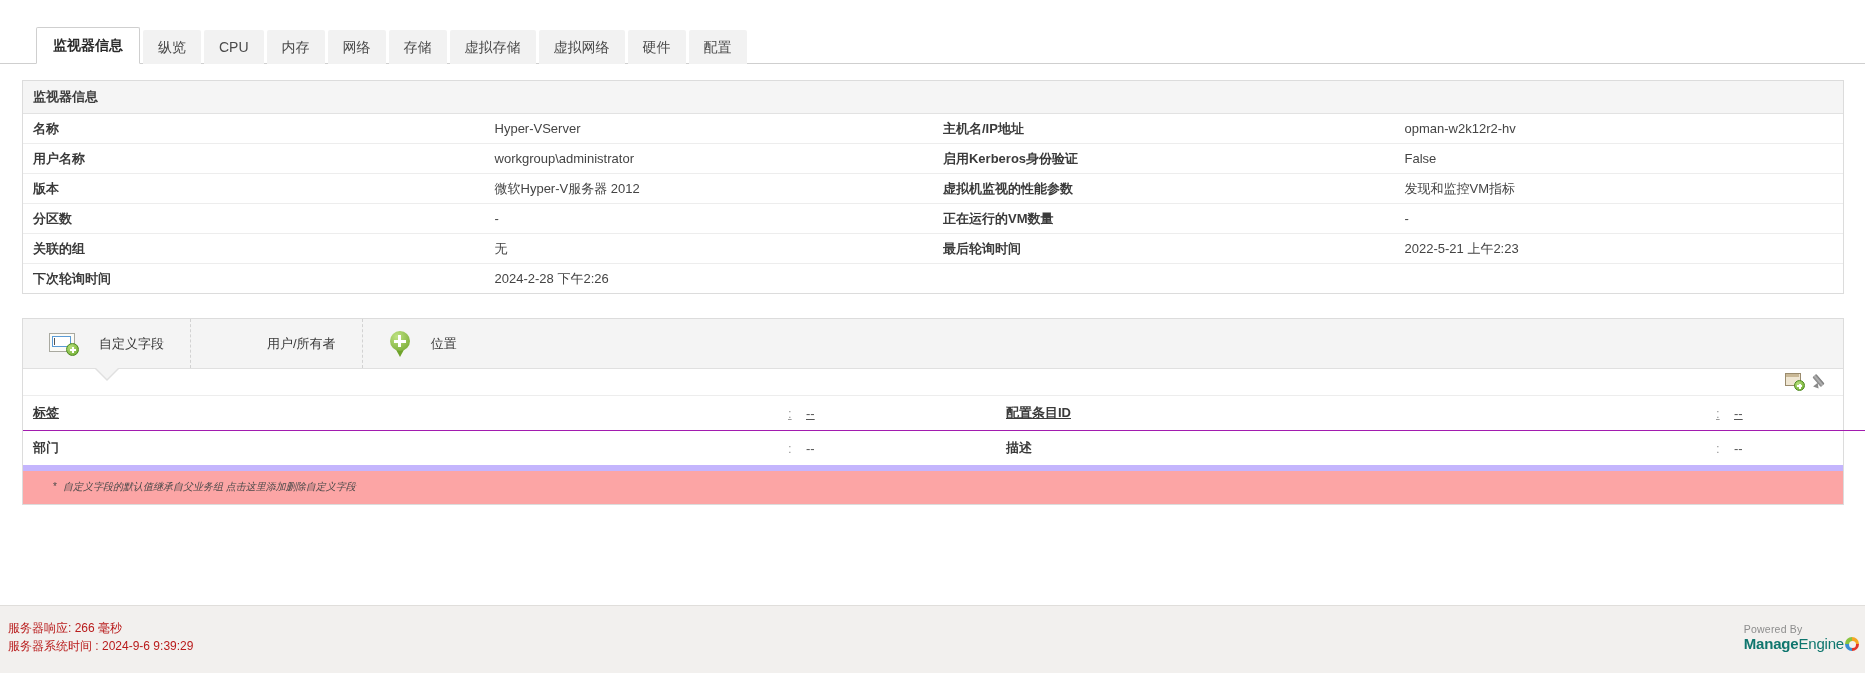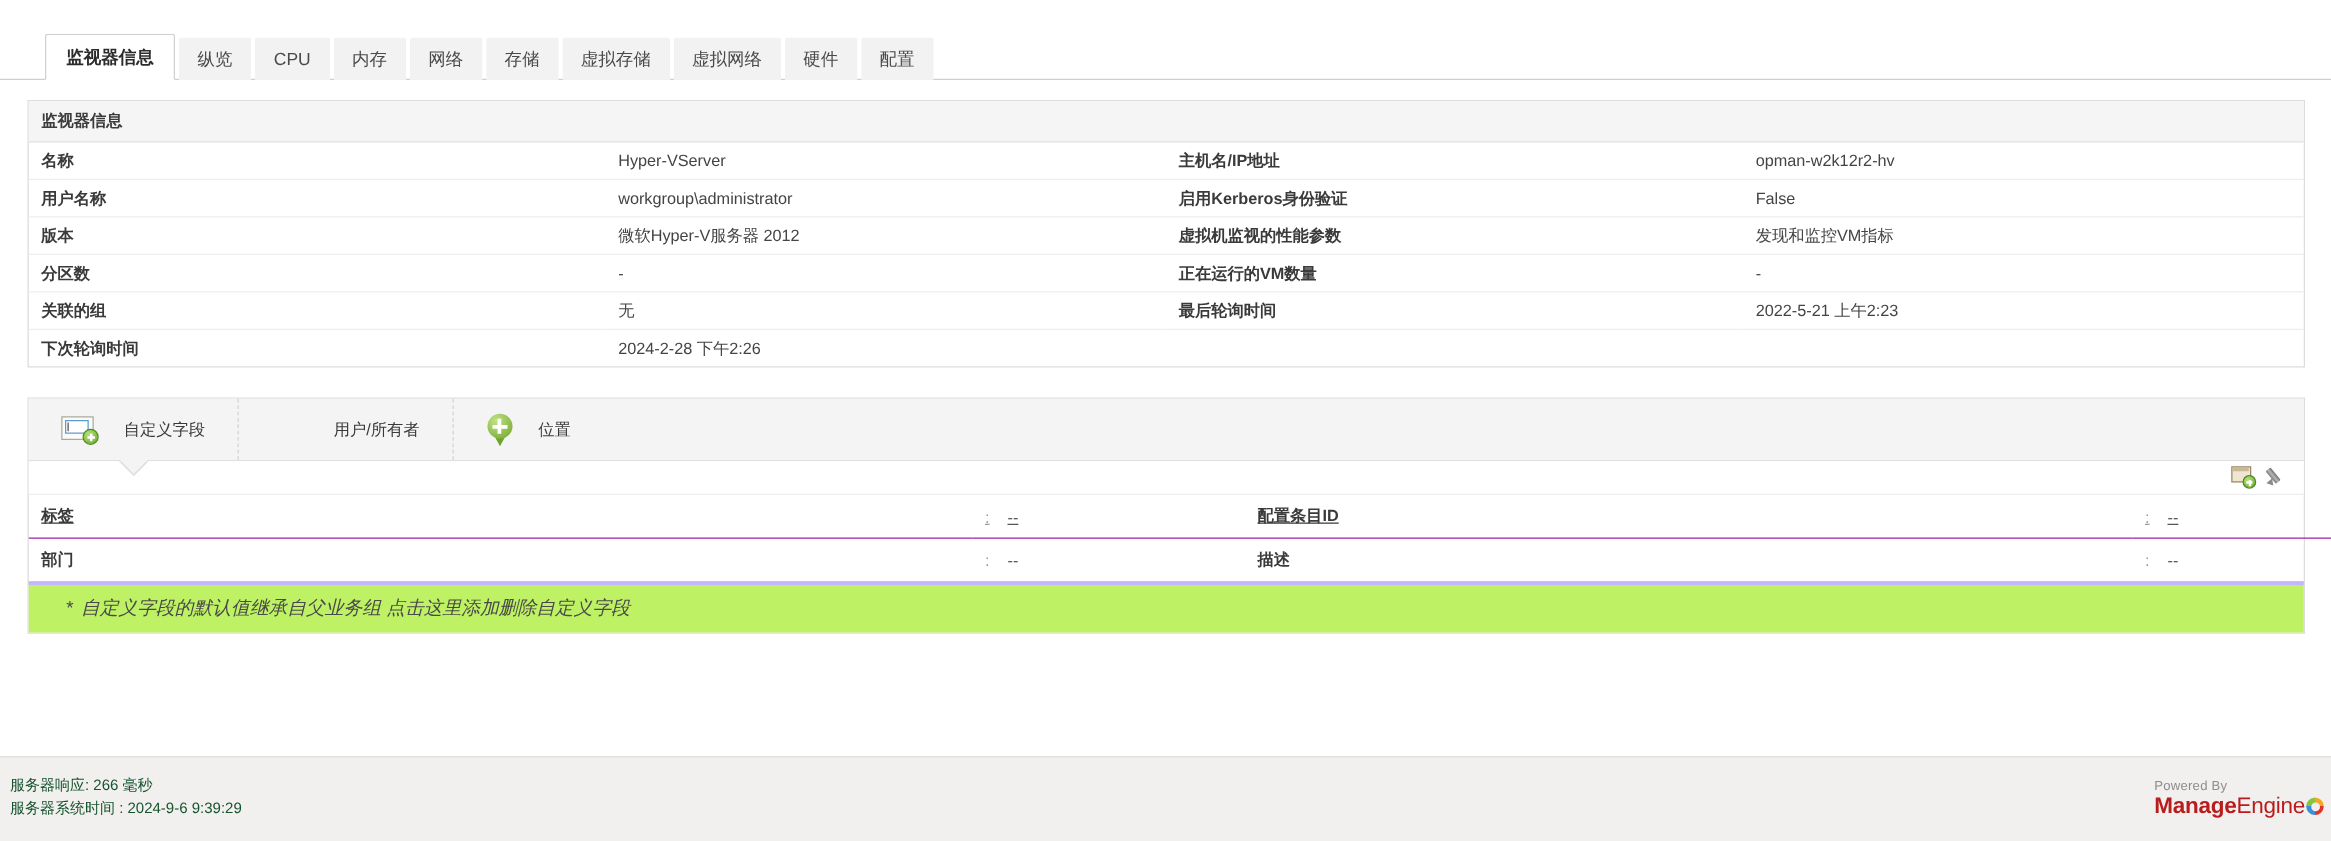--- a/index.html
+++ b/index.html
@@ -216,51 +216,51 @@
   table.cf{width:100%;border-collapse:collapse;table-layout:fixed;}
   table.cf td{
     height:34px;padding:0 0 0 10px;border-top:1px solid #a21caf;
     font-size:13px;vertical-align:middle;white-space:nowrap;overflow:hidden;
   }
   table.cf tr:first-child td{border-top:none;text-decoration:underline;}
   td.cfk{font-weight:bold;color:#3a3a3a;width:305px;}
   td.cfsep{width:18px;color:#9a9a9a;text-align:left;}
   td.cfv{color:#555555;width:380px;}
   .cfnote{
-    border-top:3px solid #c4b5fd;
+    border-top:6px solid #c4b5fd;
     padding:9px 0 10px 30px;
     font-style:italic;
-    font-size:15px;
+    font-size:10px;
     color:#4a4a4a;
-    background:#bef264;
+    background:#fca5a5;
   }
   .cfnote .star{font-style:normal;margin-right:6px;color:#4a4a4a;}
   .cfnote .lnk{color:#4a4a4a;cursor:pointer;}
 
   
   .footer{
     position:absolute;left:0;bottom:0;width:1865px;height:68px;
     background:#f2f0ee;
     border-top:1px solid #e0dedb;
     box-sizing:border-box;
   }
   .footer .left{
     position:absolute;left:8px;top:13px;
-    font-size:12px;color:#14532d;line-height:18px;
+    font-size:12px;color:#b91c1c;line-height:18px;
   }
   .footer .center{
     position:absolute;left:0;right:0;top:27px;text-align:center;
     font-size:13px;color:#8a8a8a;
   }
   .footer .brand{
     position:absolute;right:6px;top:18px;text-align:left;line-height:1.05;
   }
   .footer .brand .pw{font-size:10.5px;color:#8d8d8d;letter-spacing:.2px;}
   .footer .brand .me{
-    font-size:18px;color:#b91c1c;font-weight:bold;position:relative;
+    font-size:15px;color:#0f766e;font-weight:bold;position:relative;
     letter-spacing:-.2px;
   }
   .footer .brand .me .light{font-weight:normal;}
   .swirl{
     display:inline-block;width:14px;height:14px;margin-left:1px;
     border-radius:50%;
     background:conic-gradient(#f5a623 0deg 90deg,#e2352a 90deg 180deg,#3c8fd4 180deg 270deg,#8ac43f 270deg 360deg);
     position:relative;top:2px;
   }
   .swirl:after{

